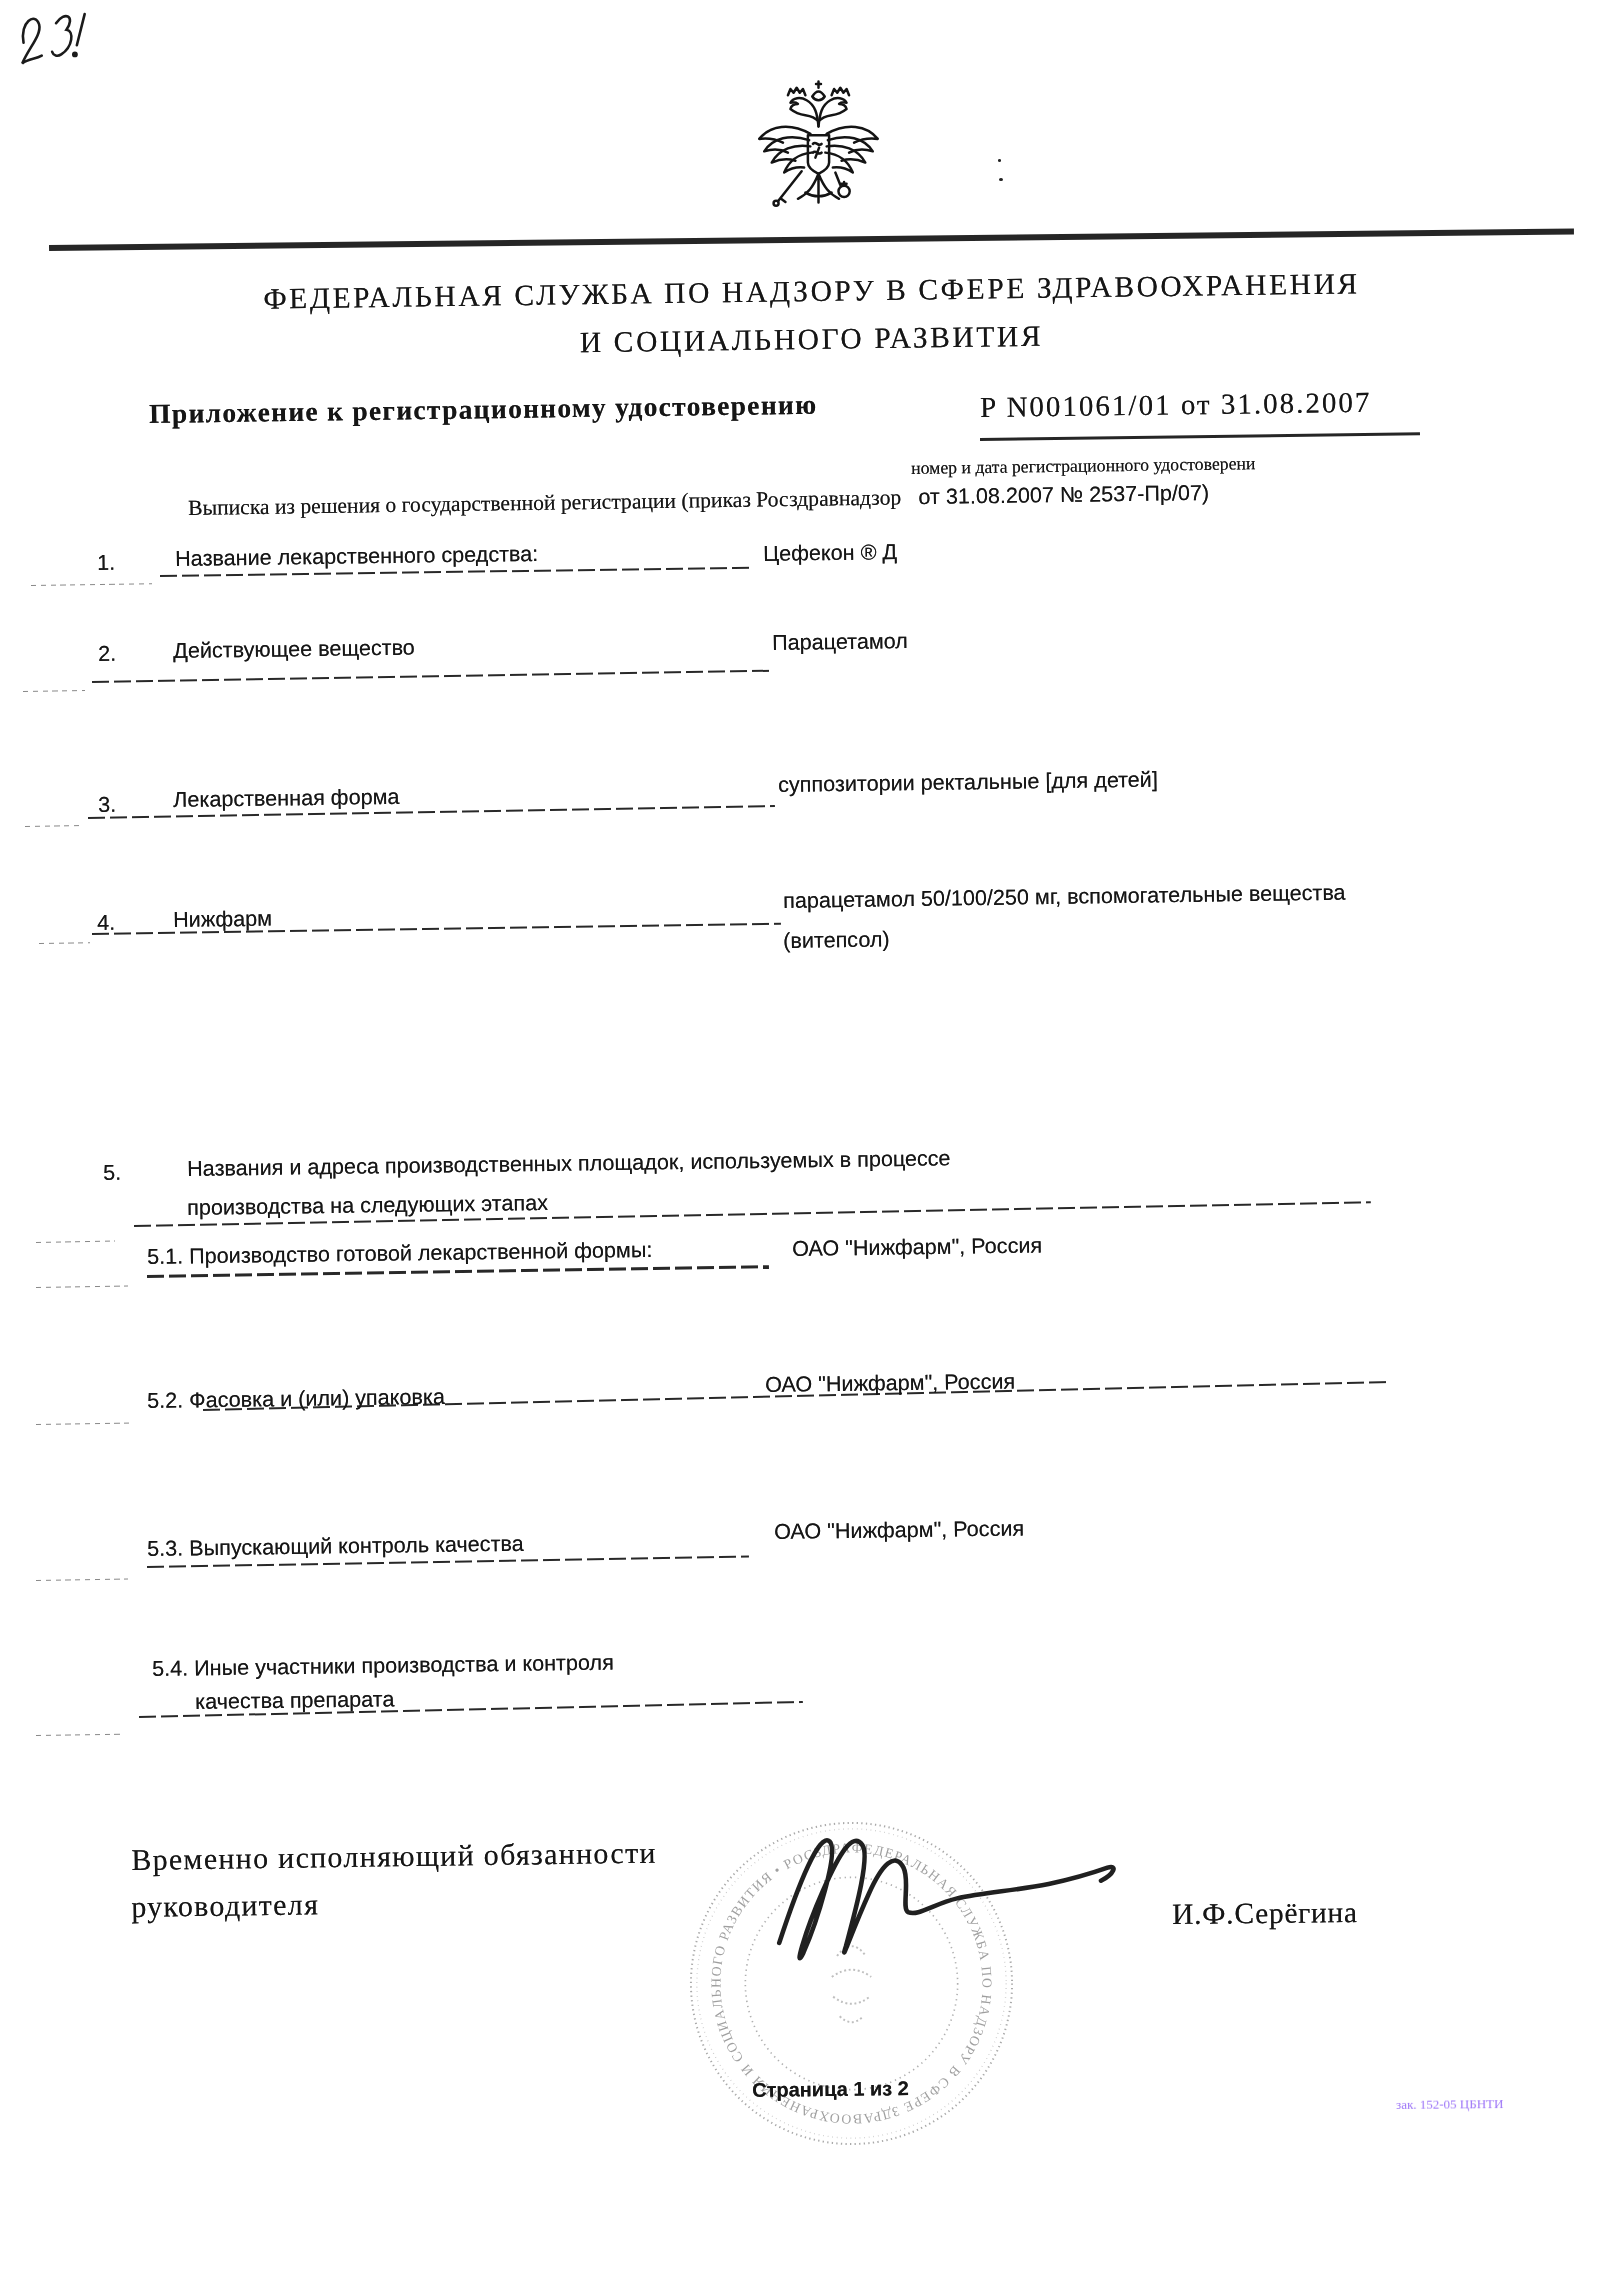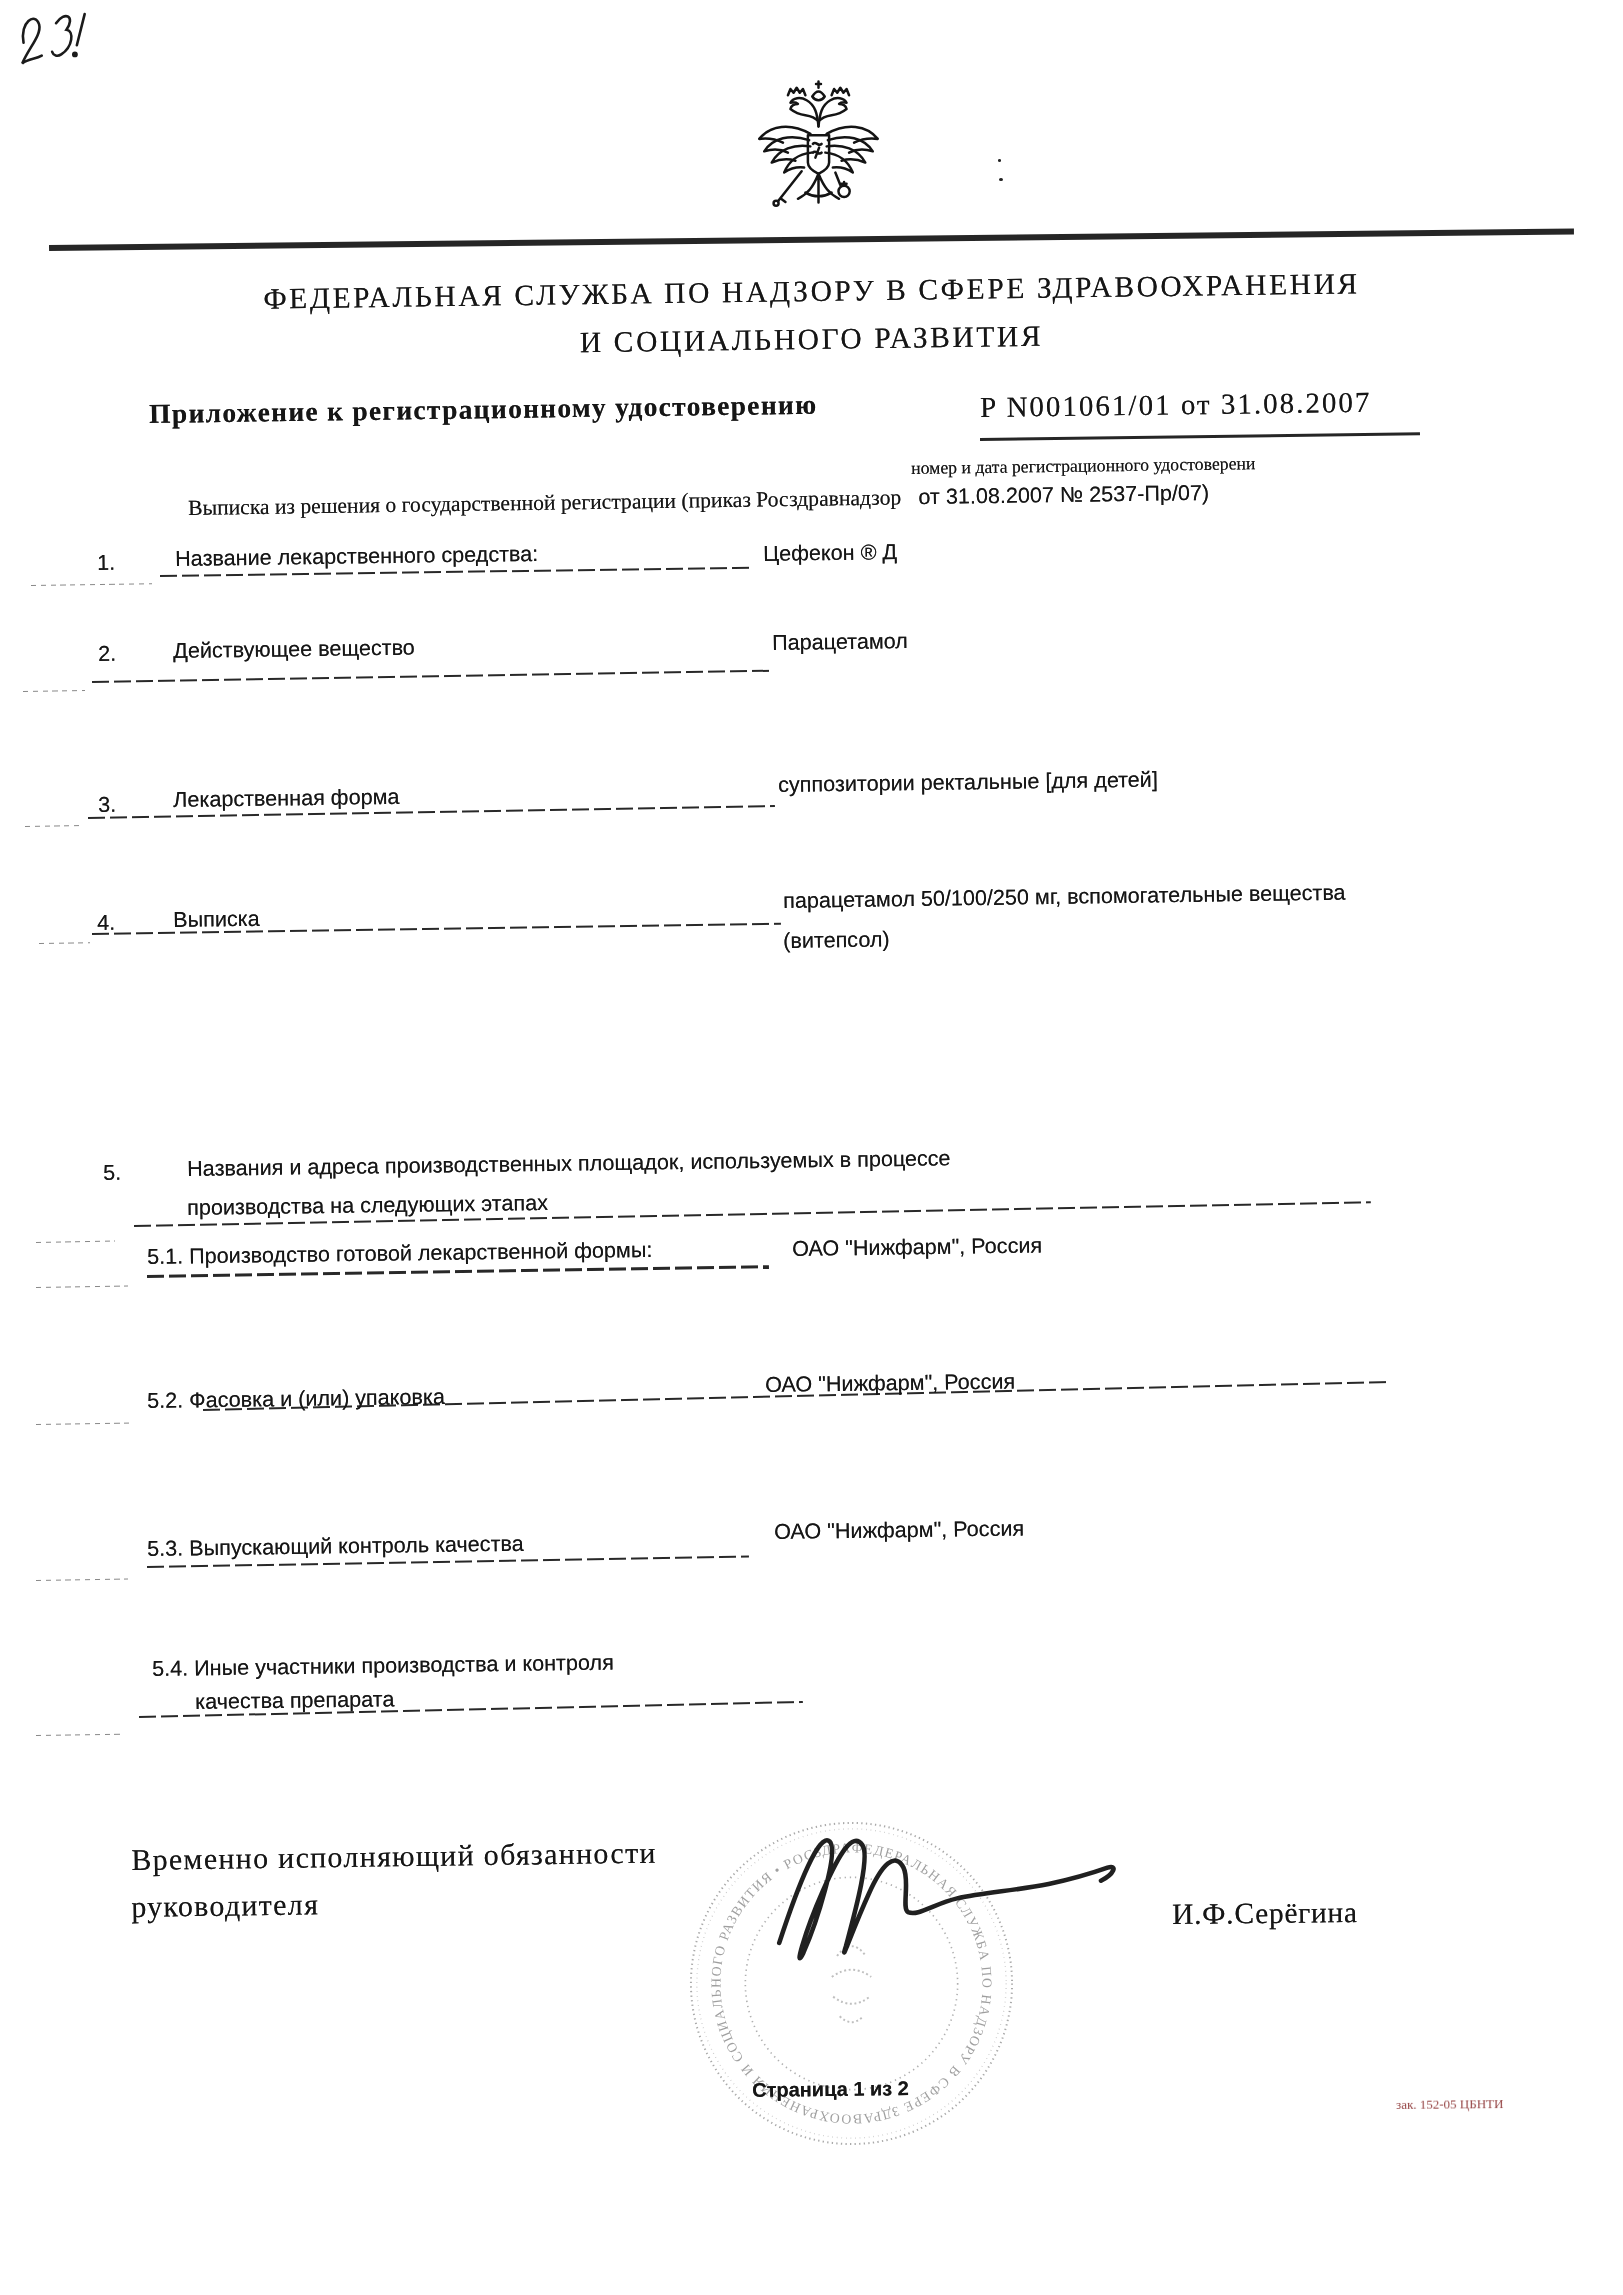--- a/index.html
+++ b/index.html
@@ -88,21 +88,21 @@
 <div class="ln" style="left:92px;top:681px;width:682px;transform:rotate(-0.95deg)"></div>
 <div class="ln faint" style="left:23px;top:691px;width:62px;transform:rotate(-0.9deg)"></div>
 
 <div class="abs sans ink" style="left:98px;top:792px;font-size:21.6px;transform:rotate(-0.8deg)">3.</div>
 <div class="abs sans ink" style="left:173px;top:787px;font-size:21.6px;transform:rotate(-0.8deg)">Лекарственная форма</div>
 <div class="abs sans ink" style="left:778px;top:772px;font-size:21.6px;transform:rotate(-0.8deg)">суппозитории ректальные [для детей]</div>
 <div class="ln" style="left:88px;top:817px;width:687px;transform:rotate(-1deg)"></div>
 <div class="ln faint" style="left:25px;top:826px;width:59px;transform:rotate(-1deg)"></div>
 
 <div class="abs sans ink" style="left:97px;top:910px;font-size:21.6px;transform:rotate(-0.8deg)">4.</div>
-<div class="abs sans ink" style="left:173px;top:907px;font-size:21.6px;transform:rotate(-0.8deg)">Выписка</div>
+<div class="abs sans ink" style="left:173px;top:907px;font-size:21.6px;transform:rotate(-0.8deg)">Нижфарм</div>
 <div class="abs sans ink" style="left:783px;top:888px;font-size:21.6px;transform:rotate(-0.85deg)">парацетамол 50/100/250 мг, вспомогательные вещества</div>
 <div class="abs sans ink" style="left:783px;top:928px;font-size:21.6px;transform:rotate(-0.85deg)">(витепсол)</div>
 <div class="ln" style="left:92px;top:933px;width:689px;transform:rotate(-0.85deg)"></div>
 <div class="ln faint" style="left:39px;top:943px;width:51px;transform:rotate(-0.9deg)"></div>
 
 <div class="abs sans ink" style="left:103px;top:1160px;font-size:21.6px;transform:rotate(-0.8deg)">5.</div>
 <div class="abs sans ink" style="left:187px;top:1156px;font-size:21.6px;transform:rotate(-0.8deg)">Названия и адреса производственных площадок, используемых в процессе</div>
 <div class="abs sans ink" style="left:187px;top:1195px;font-size:21.6px;transform:rotate(-0.8deg)">производства на следующих этапах</div>
 <div class="ln" style="left:134px;top:1225px;width:1237px;transform:rotate(-1.1deg)"></div>
 <div class="ln faint" style="left:36px;top:1242px;width:79px;transform:rotate(-1deg)"></div>
@@ -145,14 +145,14 @@
 <svg class="abs" style="left:740px;top:1804px;z-index:3" width="412" height="177" viewBox="0 0 630 270">
   <path fill="none" stroke="#0d0d0d" stroke-width="7" stroke-linecap="round" opacity="0.92" d="M 60 212 C 90 120 122 42 137 57 C 152 72 117 182 97 227 C 82 258 97 200 127 132 C 152 75 172 42 187 62 C 200 80 174 172 162 217 C 152 250 172 192 197 137 C 217 92 237 72 250 97 C 260 117 247 160 257 165 C 272 172 297 152 332 144 C 372 135 422 132 472 122 C 510 114 545 103 562 97 C 578 92 572 107 552 117"></path>
 </svg>
 
 <div class="abs serif ink" style="left:131px;top:1843px;font-size:30px;letter-spacing:1.3px;transform:rotate(-0.8deg);z-index:2">Временно исполняющий обязанности</div>
 <div class="abs serif ink" style="left:131px;top:1890px;font-size:30px;letter-spacing:1.3px;transform:rotate(-0.8deg);z-index:2">руководителя</div>
 <div class="abs serif ink" style="left:1172px;top:1898px;font-size:29.5px;letter-spacing:0.7px;transform:rotate(-0.6deg);z-index:2">И.Ф.Серёгина</div>
 
 <div class="abs sans ink" style="left:752px;top:2079px;font-size:20px;font-weight:bold;transform:rotate(-0.7deg);z-index:4">Страница 1 из 2</div>
 
-<div class="abs serif" style="left:1396px;top:2097px;font-size:13px;color:#7f1d1d;opacity:.85;filter:blur(0.3px);transform:rotate(-0.5deg)">зак. 152-05 ЦБНТИ</div>
+<div class="abs serif" style="left:1396px;top:2097px;font-size:13px;color:#8b5cf6;opacity:.85;filter:blur(0.3px);transform:rotate(-0.5deg)">зак. 152-05 ЦБНТИ</div>
 
 
 </body></html>

